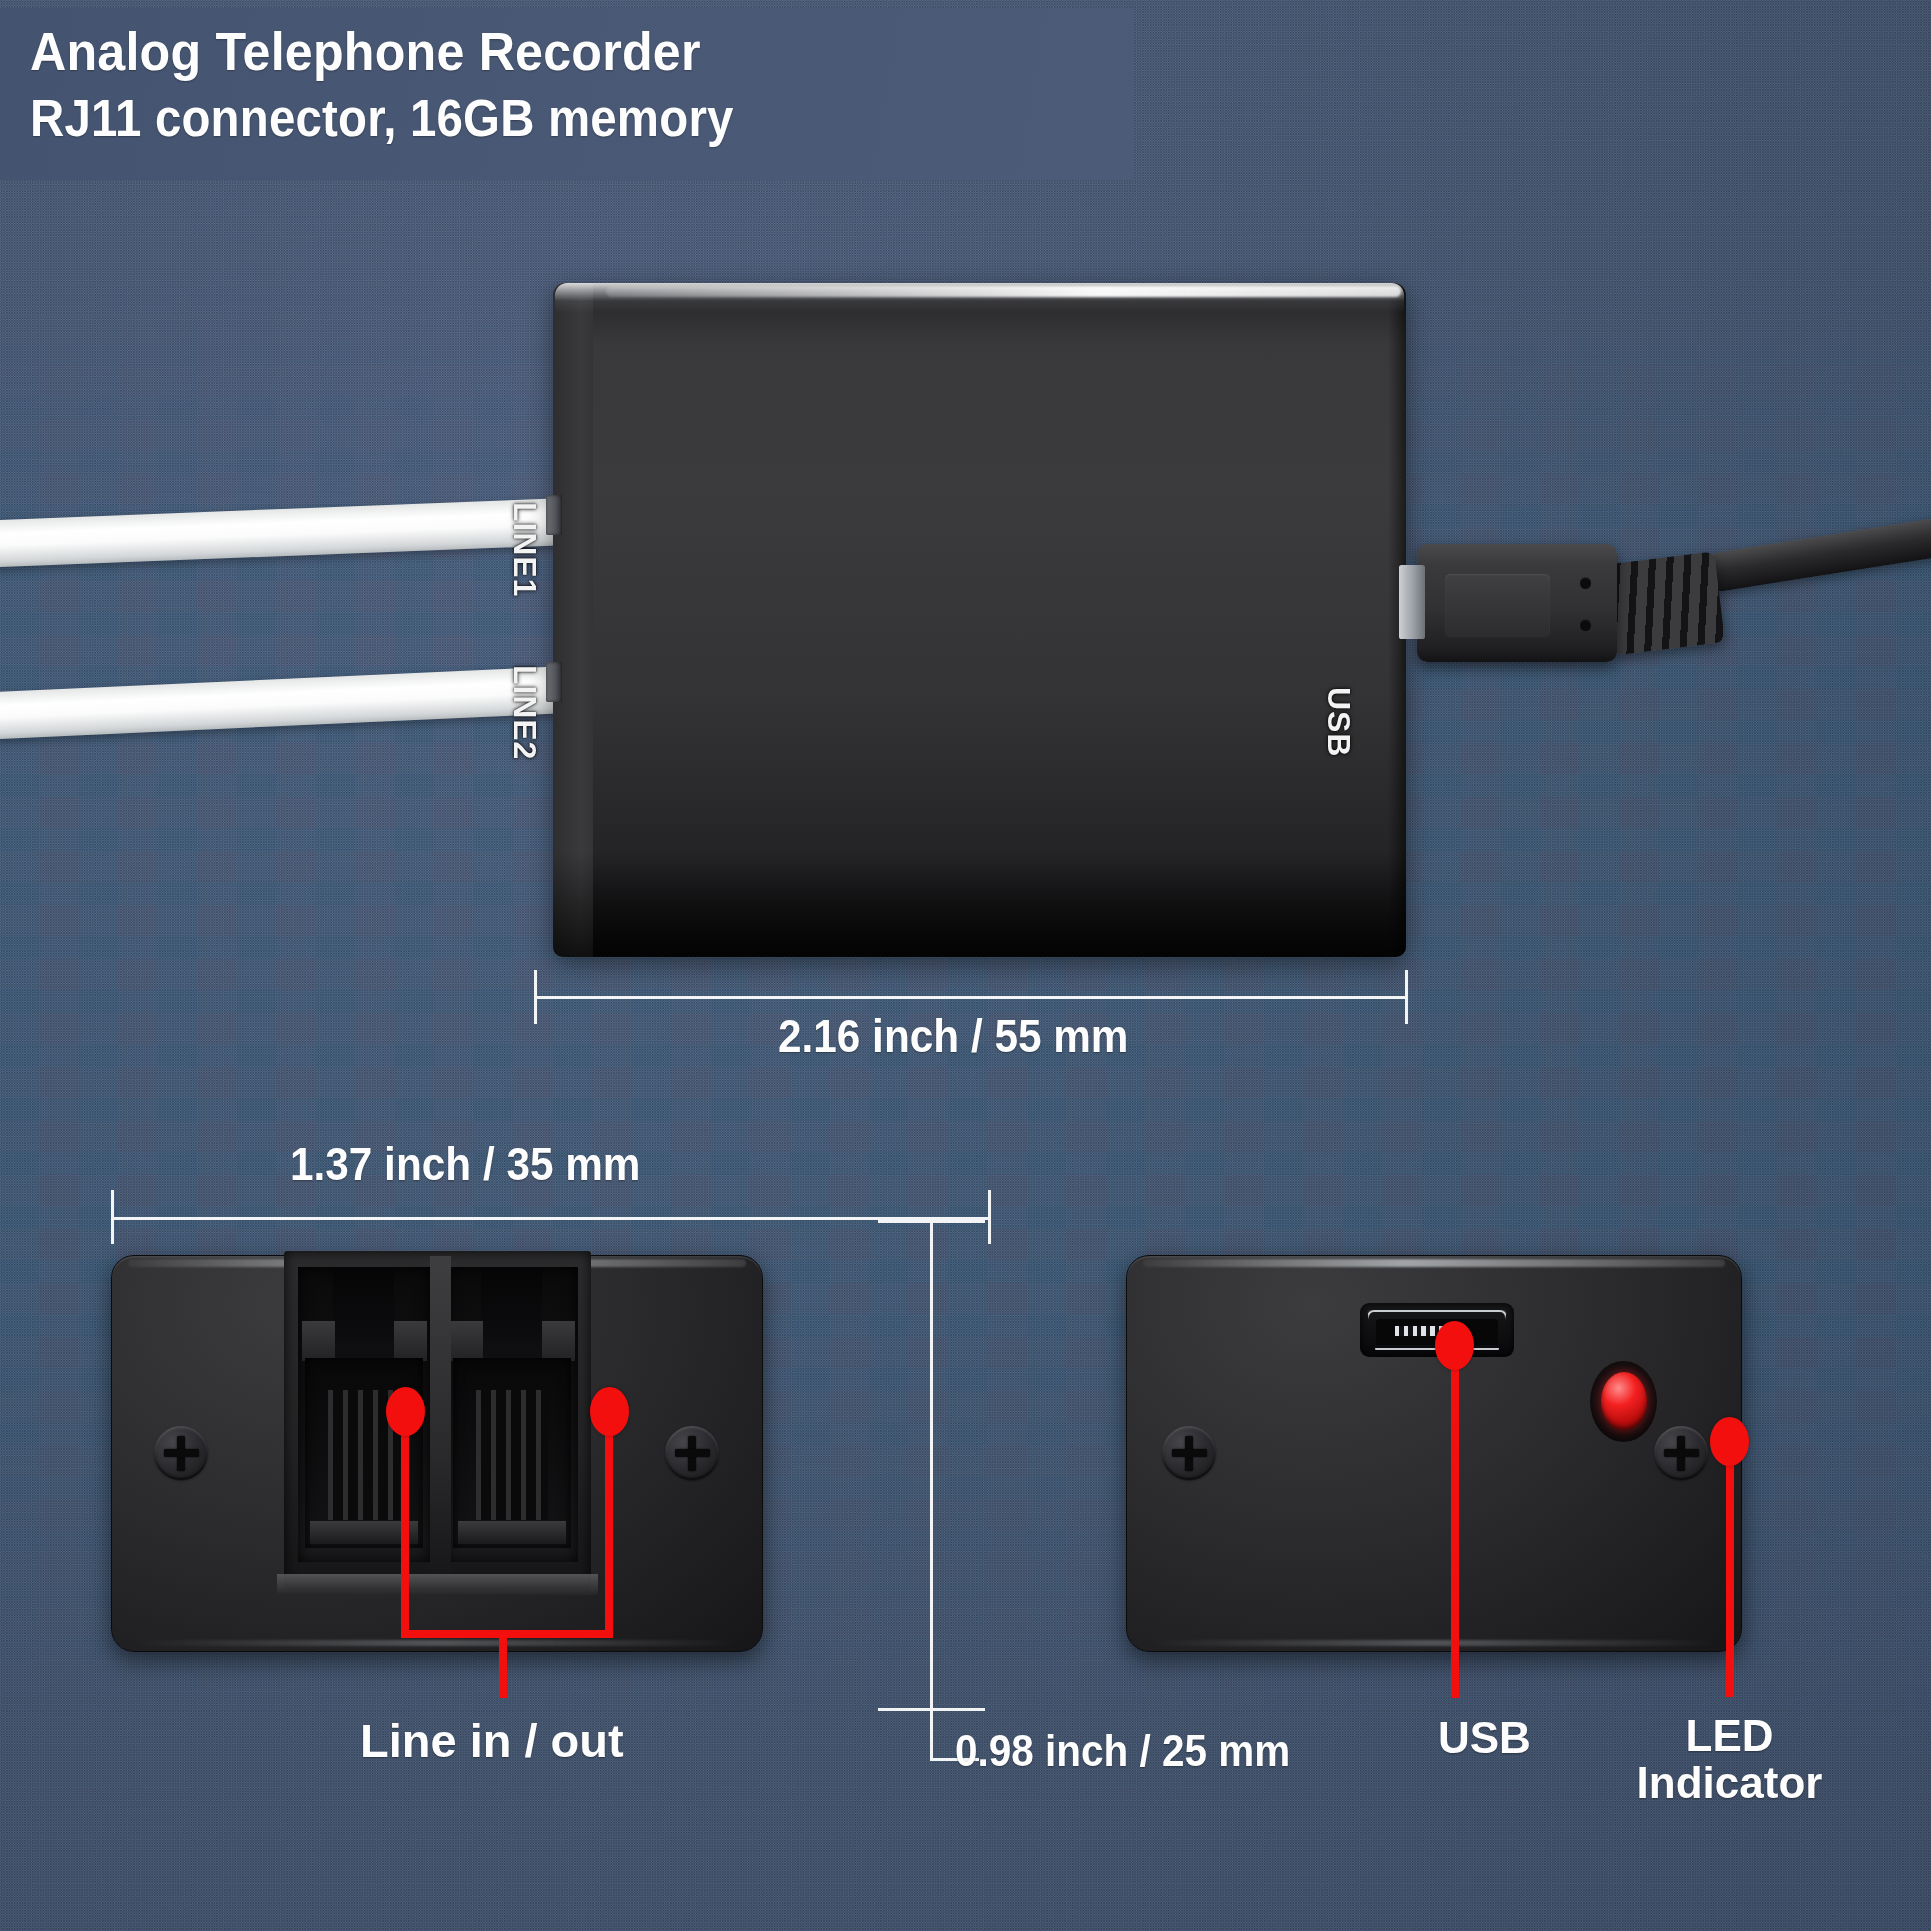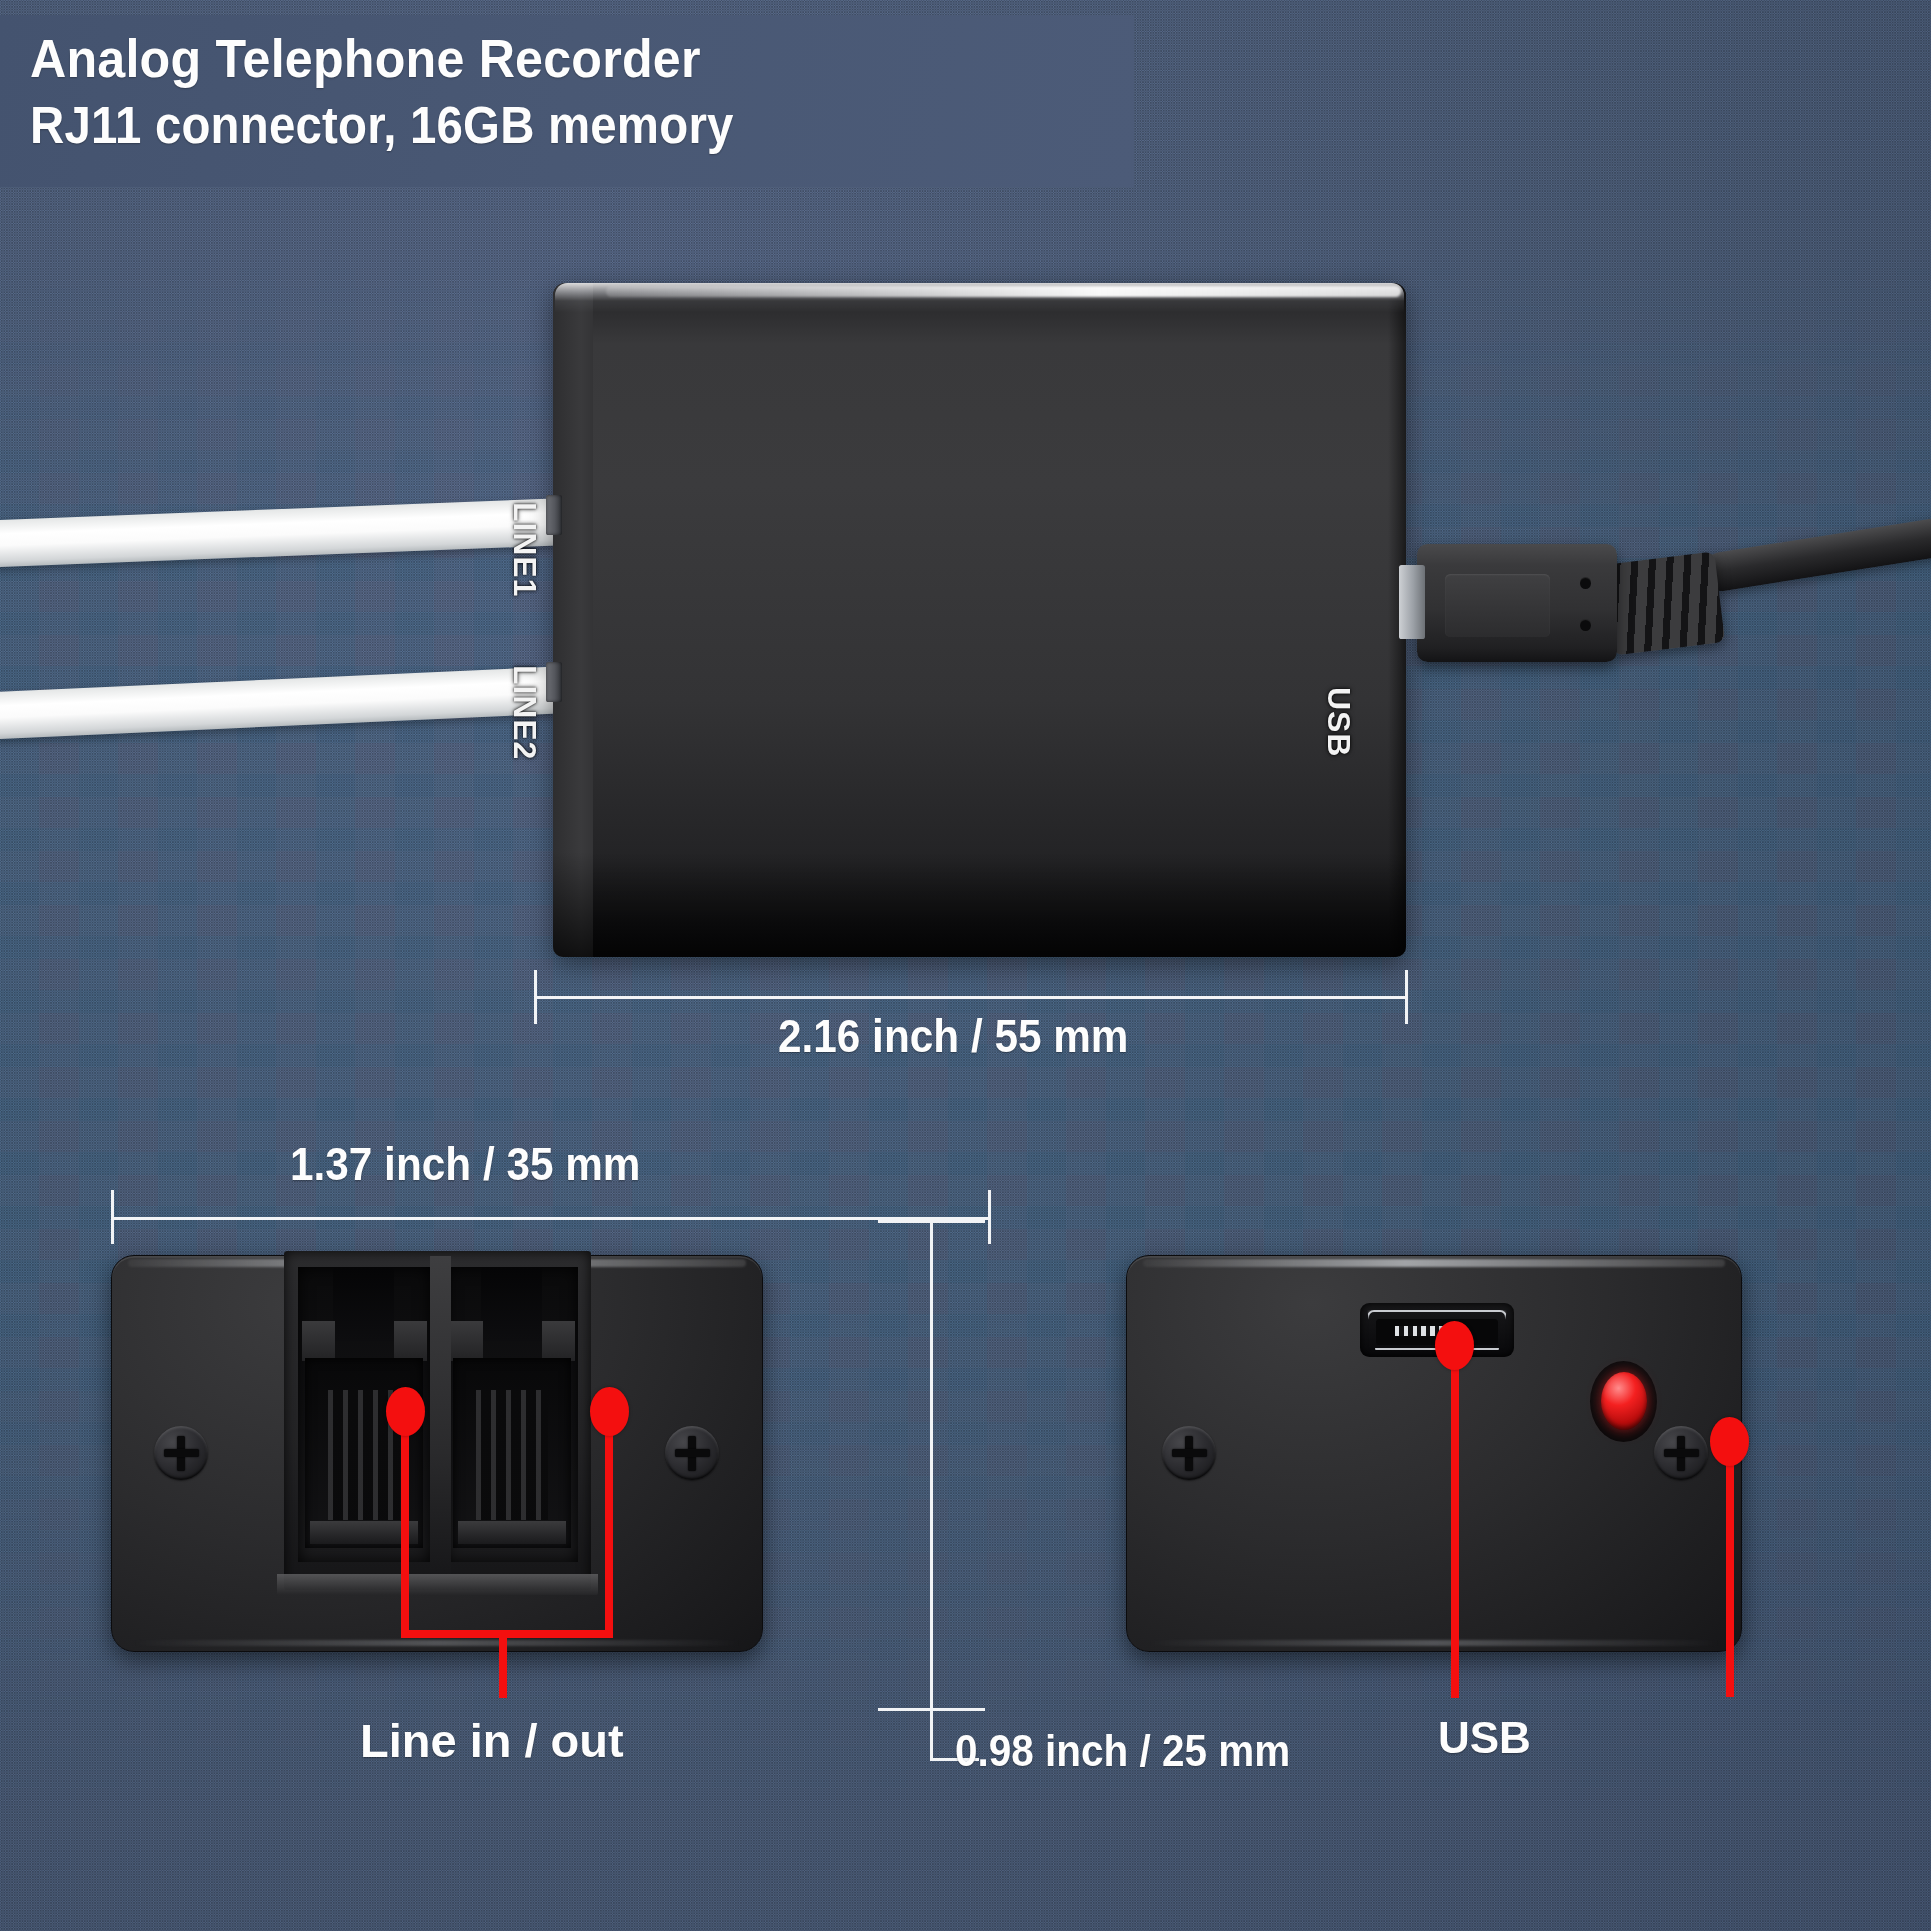--- a/index.html
+++ b/index.html
@@ -20,21 +20,21 @@
       repeating-linear-gradient(0deg,  rgba(42,108,140,.30) 0 23px, rgba(0,0,0,0) 23px 54px);
     background-blend-mode:multiply;
     -webkit-mask-image:linear-gradient(180deg,rgba(0,0,0,0) 0%,rgba(0,0,0,.85) 18%,rgba(0,0,0,.9) 62%,rgba(0,0,0,.35) 80%,rgba(0,0,0,0) 92%);
             mask-image:linear-gradient(180deg,rgba(0,0,0,0) 0%,rgba(0,0,0,.85) 18%,rgba(0,0,0,.9) 62%,rgba(0,0,0,.35) 80%,rgba(0,0,0,0) 92%);
   }
   #bg-noise{position:absolute;inset:0;opacity:.16;mix-blend-mode:overlay;
     background-image:
       repeating-conic-gradient(from 0deg at 0.9px 0.9px,#fff 0% 25%,#000 0% 50%);
     background-size:2.6px 2.6px;}
   
-  #header-banner{position:absolute;left:0;top:15px;width:1134px;height:172px;
+  #header-banner{position:absolute;left:0;top:8px;width:1134px;height:172px;
     background:linear-gradient(100deg,#44536f 0%,#495874 50%,#4c5b78 100%);
     text-align:right;
   }
   .title-line{position:absolute;left:30px;color:#fdfdfd;
     font-family:"Liberation Sans Narrow","Liberation Sans",sans-serif;
     font-weight:bold;letter-spacing:0.2px;
     transform:scaleX(.93);transform-origin:left center;
     text-shadow:0 0.9px 1.8px rgba(0,0,0,.30);white-space:nowrap;}
   #title-1{top:12.3px;font-size:54px;}
   #title-2{top:81px;font-size:51px;}
@@ -348,15 +348,19 @@
   <div class="cal-dot" id="cal-dot-line1"></div>
   <div class="cal-dot" id="cal-dot-line2"></div>
   <div class="callout-text" id="label-line-in-out">Line in / out</div>
 
   <div class="cal-line-v" id="cal-v-usb"></div>
   <div class="cal-dot" id="cal-dot-usb"></div>
   <div class="callout-text" id="label-usb-bottom">USB</div>
 
   <div class="cal-line-v" id="cal-v-led"></div>
   <div class="cal-dot" id="cal-dot-led"></div>
+  <div class="callout-text" id="label-led">
+    <div>LED</div>
+    <div>Indicator</div>
+  </div>
 
 </div>
 
 
 </body></html>

